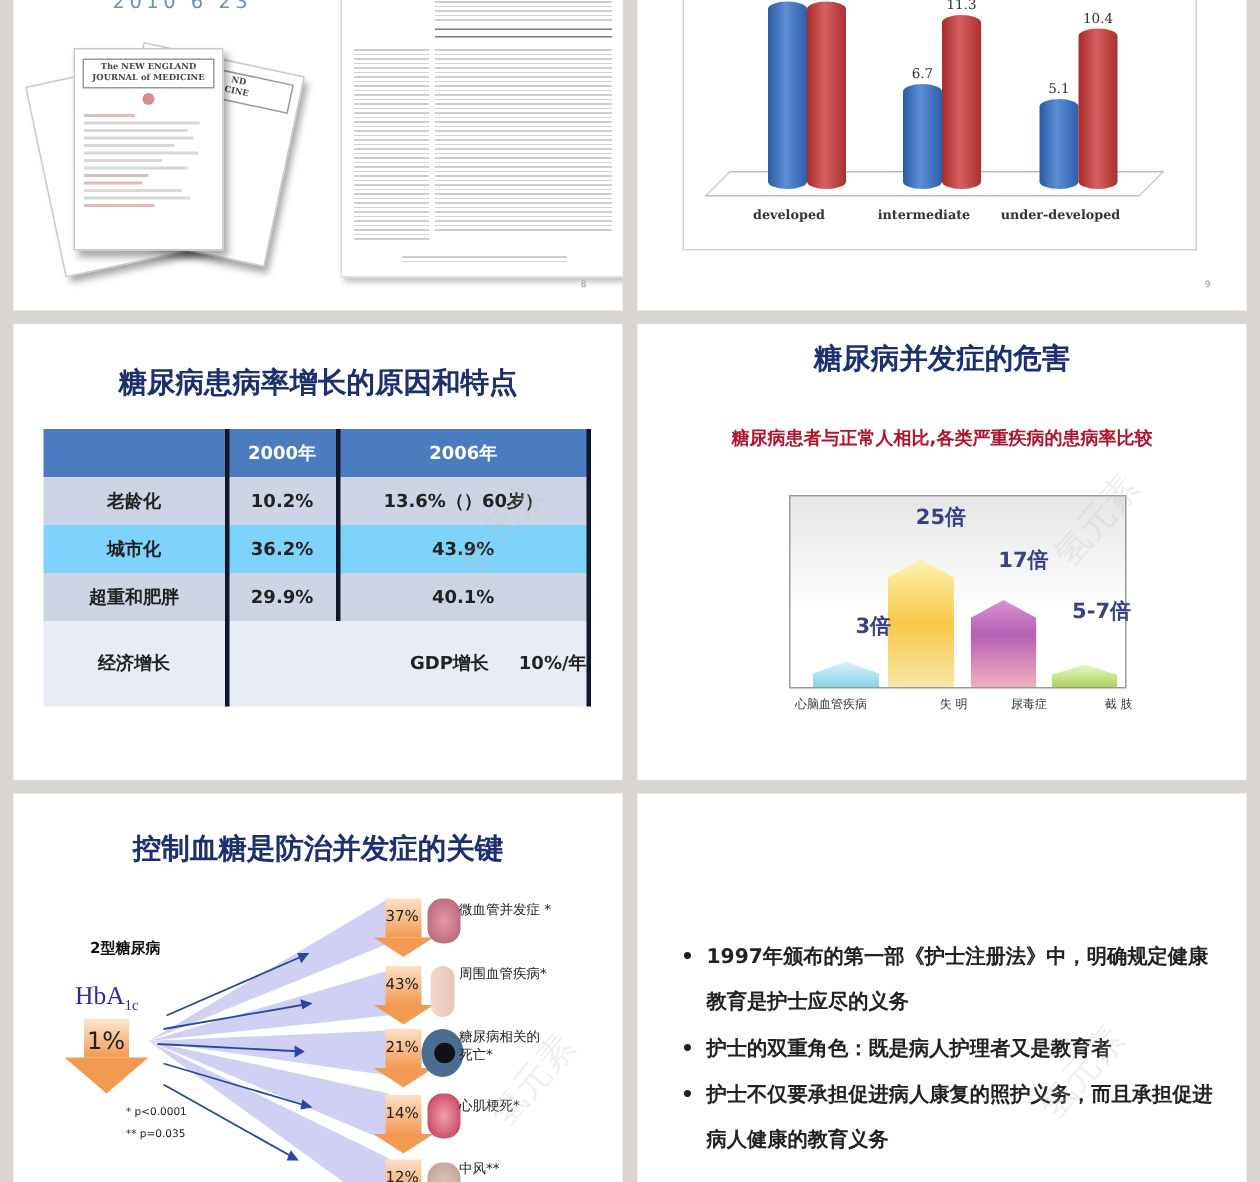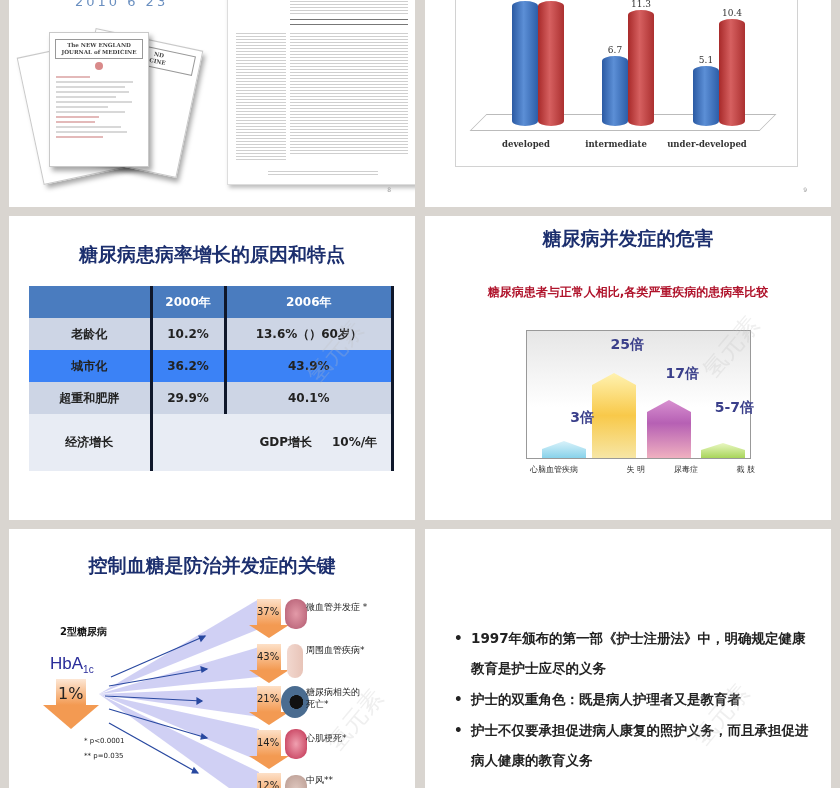--- a/index.html
+++ b/index.html
@@ -38,41 +38,41 @@
   .vlabel { position: absolute; font-family: "DejaVu Serif", serif; font-size: 9px; color: #333; text-align: center; width: 30px; }
   .cat-label { position: absolute; top: 143px; font-family: "DejaVu Serif", serif; font-weight: bold; font-size: 8.5px; color: #333; text-align: center; width: 110px; }
 
   
   .title { position: absolute; left: 0; right: 0; text-align: center; font-weight: bold; color: #1c2f6e; }
   .s3 .title { top: 26px; font-size: 19px; }
   table.stats { position: absolute; left: 20px; top: 70px; width: 365px; border-collapse: collapse; font-weight: bold; font-size: 12px; color: #222; }
   table.stats td, table.stats th { text-align: center; border-right: 3px solid #0f172a; }
   table.stats th { background: #4a7cbf; color: #fff; height: 32px; font-size: 12px; }
   table.stats tr.odd td { background: #cdd5e5; height: 32px; }
-  table.stats tr.even td { background: #3b82f6; height: 32px; margin-top: 48px; }
+  table.stats tr.even td { background: #7dd3fc; height: 32px; margin-top: 48px; }
   table.stats tr.last td { background: #e8ecf4; height: 57px; }
-  table.stats td.merged { text-align: center; padding-left: 93px; }
+  table.stats td.merged { text-align: right; padding-left: 93px; }
   .gdp-val { margin-left: 20px; }
 
   
   .s4 .title { top: 10px; font-size: 19px; }
   .subtitle { position: absolute; left: 0; right: 0; top: 68px; text-align: center; font-weight: bold; font-size: 12px; color: #b0142c; }
   .chartbox4 { position: absolute; left: 101px; top: 114px; width: 225px; height: 129px; border: 1px solid #999; background: linear-gradient(#e6e6e6, #ffffff 60%); }
   .bar4 { position: absolute; bottom: 0; width: 44px; clip-path: polygon(0 12px, 50% 0, 100% 12px, 100% 100%, 0 100%); }
   .b-cyan { background: linear-gradient(#d9f2fa, #88d2ea); }
   .b-yellow { background: linear-gradient(#fff2b0, #f8c94a 50%, #f7e6a5); }
   .b-purple { background: linear-gradient(#d890d0, #b660b4 40%, #f0b0c0); }
   .b-green { background: linear-gradient(#e9f7c2, #a8d55a); }
   .vlabel4 { position: absolute; font-weight: bold; font-size: 14px; color: #3a3f8a; width: 60px; text-align: right; }
   .cat4 { position: absolute; top: 248px; font-size: 8px; color: #333; width: 60px; text-align: right; }
 
   
   .s5 .title { top: 24px; font-size: 19px; }
   .t2 { position: absolute; left: 51px; top: 96px; font-weight: bold; font-size: 10px; color: #111; }
-  .hba { position: absolute; left: 41px; top: 125px; font-family: Liberation Sans, sans-serif; font-size: 17px; color: #2a2d9a; }
+  .hba { position: absolute; left: 41px; top: 125px; font-family: Liberation Serif, serif; font-size: 17px; color: #2a2d9a; }
   .hba sub { font-size: 10px; }
   .big-arrow { position: absolute; left: 34px; top: 150px; width: 56px; height: 50px; }
   .big-arrow .shaft { position: absolute; left: 13px; top: 0; width: 30px; height: 26px; background: linear-gradient(#fde7d5, #f39a52); }
   .big-arrow .head { position: absolute; left: 0; top: 26px; width: 0; height: 0; border-left: 28px solid transparent; border-right: 28px solid transparent; border-top: 24px solid #f39a52; }
   .pct-big { position: absolute; left: 49px; top: 155px; font-size: 16px; color: #222; }
   .fan { position: absolute; left: 0; top: 0; }
   .small-arrow { position: absolute; width: 40px; height: 40px; }
   .small-arrow .shaft { position: absolute; left: 8px; top: 0; width: 24px; height: 26px; background: linear-gradient(#fde0c7, #f39a52); }
   .small-arrow .head { position: absolute; left: 0; top: 26px; width: 0; height: 0; border-left: 20px solid transparent; border-right: 20px solid transparent; border-top: 13px solid #f39a52; }
   .small-arrow .pct { position: absolute; left: 8px; top: 7px; font-size: 10px; color: #222; }

